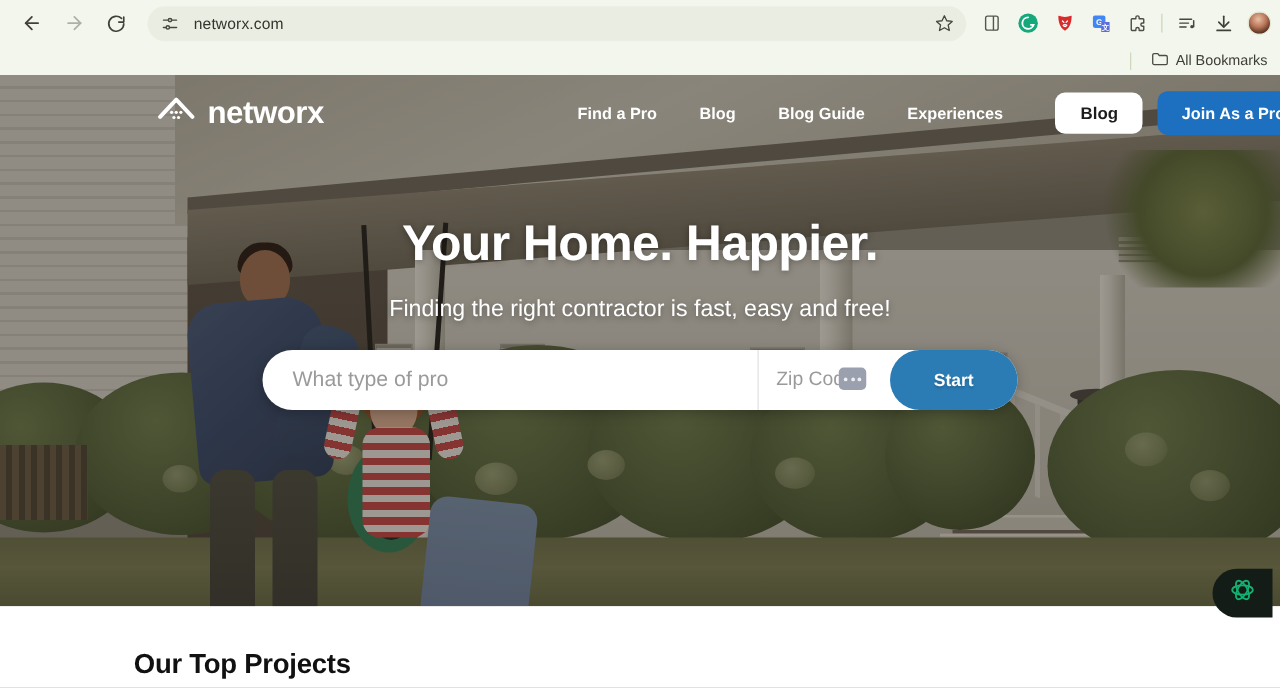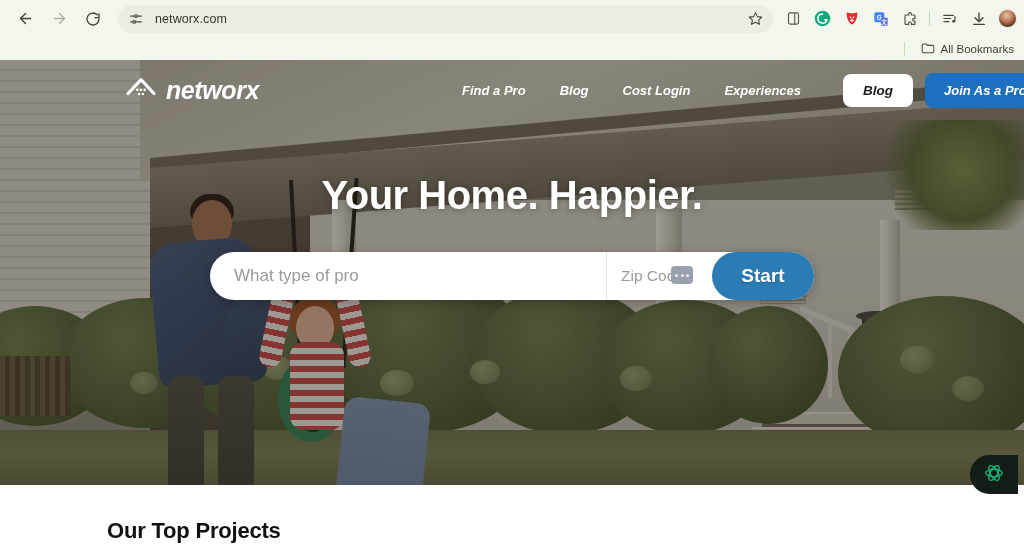--- a/index.html
+++ b/index.html
@@ -219,21 +219,20 @@
   }
   .kid-jeans { position:absolute; left:78px; top:112px; width:86px; height:104px;
     background: linear-gradient(to bottom,#7b90ad,#6a7e9c); border-radius:14px; transform: rotate(6deg); }
 
   
   .site-header {
     position: absolute; top: 60px; left: 0;
     width: 1024px; height: 60px;
     display: flex; align-items: center;
     z-index: 5;
-    font-style: italic;
   }
   .logo { display:flex; align-items:center; gap:10px; margin-left: 126px; }
   .logo-text { color:#fff; font-size:25px; font-weight:700; letter-spacing:-.4px; }
   .nav-links { display:flex; align-items:center; gap:34px; margin-left: 203px; }
   .nav-link { color:#fff; font-size:13px; font-weight:600; white-space:nowrap; }
   .hdr-btns { display:flex; align-items:center; gap:12px; margin-left: 42px; }
   .btn-login {
     background:#fff; color:#1c1c1c; font-size:13.5px; font-weight:600;
     padding: 9px 20px; border-radius:8px; white-space:nowrap;
   }
@@ -251,21 +250,21 @@
     margin-top: 113px;
     color:#fff; font-size:40px; font-weight:700; letter-spacing:-.5px;
     text-shadow: 0 1px 6px rgba(0,0,0,.35);
   }
   .hero-sub {
     margin-top: 18px;
     color:#fff; font-size:18.5px; font-weight:400;
     text-shadow: 0 1px 5px rgba(0,0,0,.35);
   }
   .search-bar {
-    margin-top: 34px;
+    margin-top: 22px;
     width: 604px; height: 48px;
     background:#fff; border-radius:24px;
     display:flex; align-items:flex-start;
     box-shadow: 0 2px 10px rgba(0,0,0,.25);
     position: relative;
   }
   .search-input-main {
     flex: 1 1 auto; height:100%;
     display:flex; align-items:center;
     padding-left: 24px;
@@ -283,21 +282,21 @@
     position:absolute; left:64px; top:14px;
     width: 22px; height:18px;
     background:#9aa0ae; border-radius:4px;
     display:flex; align-items:center; justify-content:center; gap:2.5px;
   }
   .autofill-chip i { width:3px; height:3px; border-radius:50%; background:#eceef3; display:block; }
   .btn-start {
     width: 102px; height:48px;
     border-radius: 24px;
     display:flex; align-items:center; justify-content:center;
-    color:#fff; font-size:19px; font-weight:700;
+    color:#fff; font-size:14px; font-weight:700;
     margin-left:-1px;
     text-shadow: 0 1px 2px rgba(0,0,0,.2);
   }
 
   
   .bottom-section {
     position:absolute; top:485px; left:0;
     width:1024px; height:65px;
     background:#fff;
   }
@@ -549,32 +548,33 @@
           <circle cx="14" cy="19.5" r="1.4" fill="#fff"></circle>
             <circle cx="18" cy="19.5" r="1.4" fill="#fff"></circle>
         </svg>
       </span>
       <span class="logo-text">networx</span>
     </div>
 
     <div class="nav-links">
       <span class="nav-link">Find a Pro</span>
       <span class="nav-link">Blog</span>
-      <span class="nav-link">Cost Login</span>
+      <span class="nav-link">Blog Guide</span>
       <span class="nav-link">Experiences</span>
     </div>
 
     <div class="hdr-btns">
       <span class="btn-login">Blog</span>
       <span class="btn-join" id="joinBtn" style="background: rgb(29, 111, 192);">Join As a Pro</span>
     </div>
   </div>
 
   <div class="hero-content">
     <div class="hero-title">Your Home. Happier.</div>
+    <div class="hero-sub">Finding the right contractor is fast, easy and free!</div>
 
     <div class="search-bar">
       <div class="search-input-main">What type of pro</div>
       <div class="search-input-zip">
         <span>Zip Code</span>
         <span class="autofill-chip">
             <i></i>
             <i></i>
             <i></i>
           </span>

